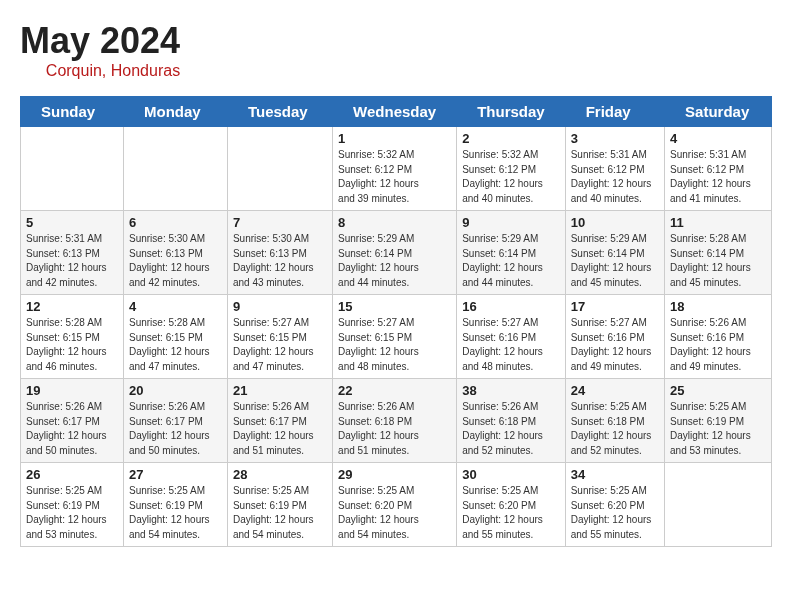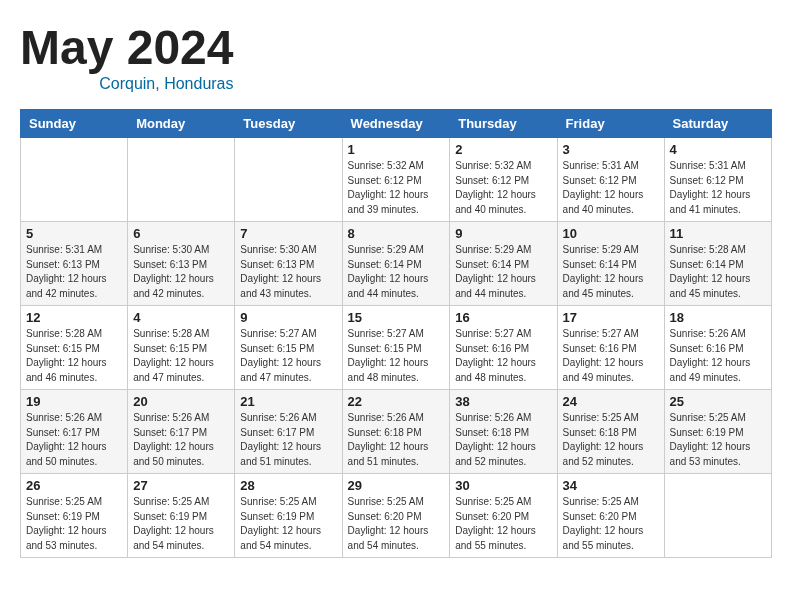--- a/index.html
+++ b/index.html
@@ -37,39 +37,39 @@
       color: #1a5fa8;
     }
     .logo-icon {
       width: 30px;
       height: 30px;
     }
     .title-block {
       text-align: right;
     }
     .month-year {
-      font-size: 48px;
+      font-size: 36px;
       font-weight: bold;
       color: #222;
     }
     .location {
       font-size: 16px;
-      color: #0369a1;
+      color: #b91c1c;
     }
     .calendar {
       width: 100%;
       border-collapse: collapse;
       font-size: 11px;
     }
     .calendar th {
       background: #2a6db5;
       color: #fff;
-      padding: 6px 8px;
+      padding: 6px 20px;
       text-align: left;
-      font-size: 13px;
+      font-size: 15px;
       font-weight: bold;
       border: 1px solid #2a6db5;
     }
     .calendar td {
       border: 1px solid #ccc;
       vertical-align: top;
       padding: 4px 5px;
       width: 108px;
       min-height: 80px;
       background: #fff;

